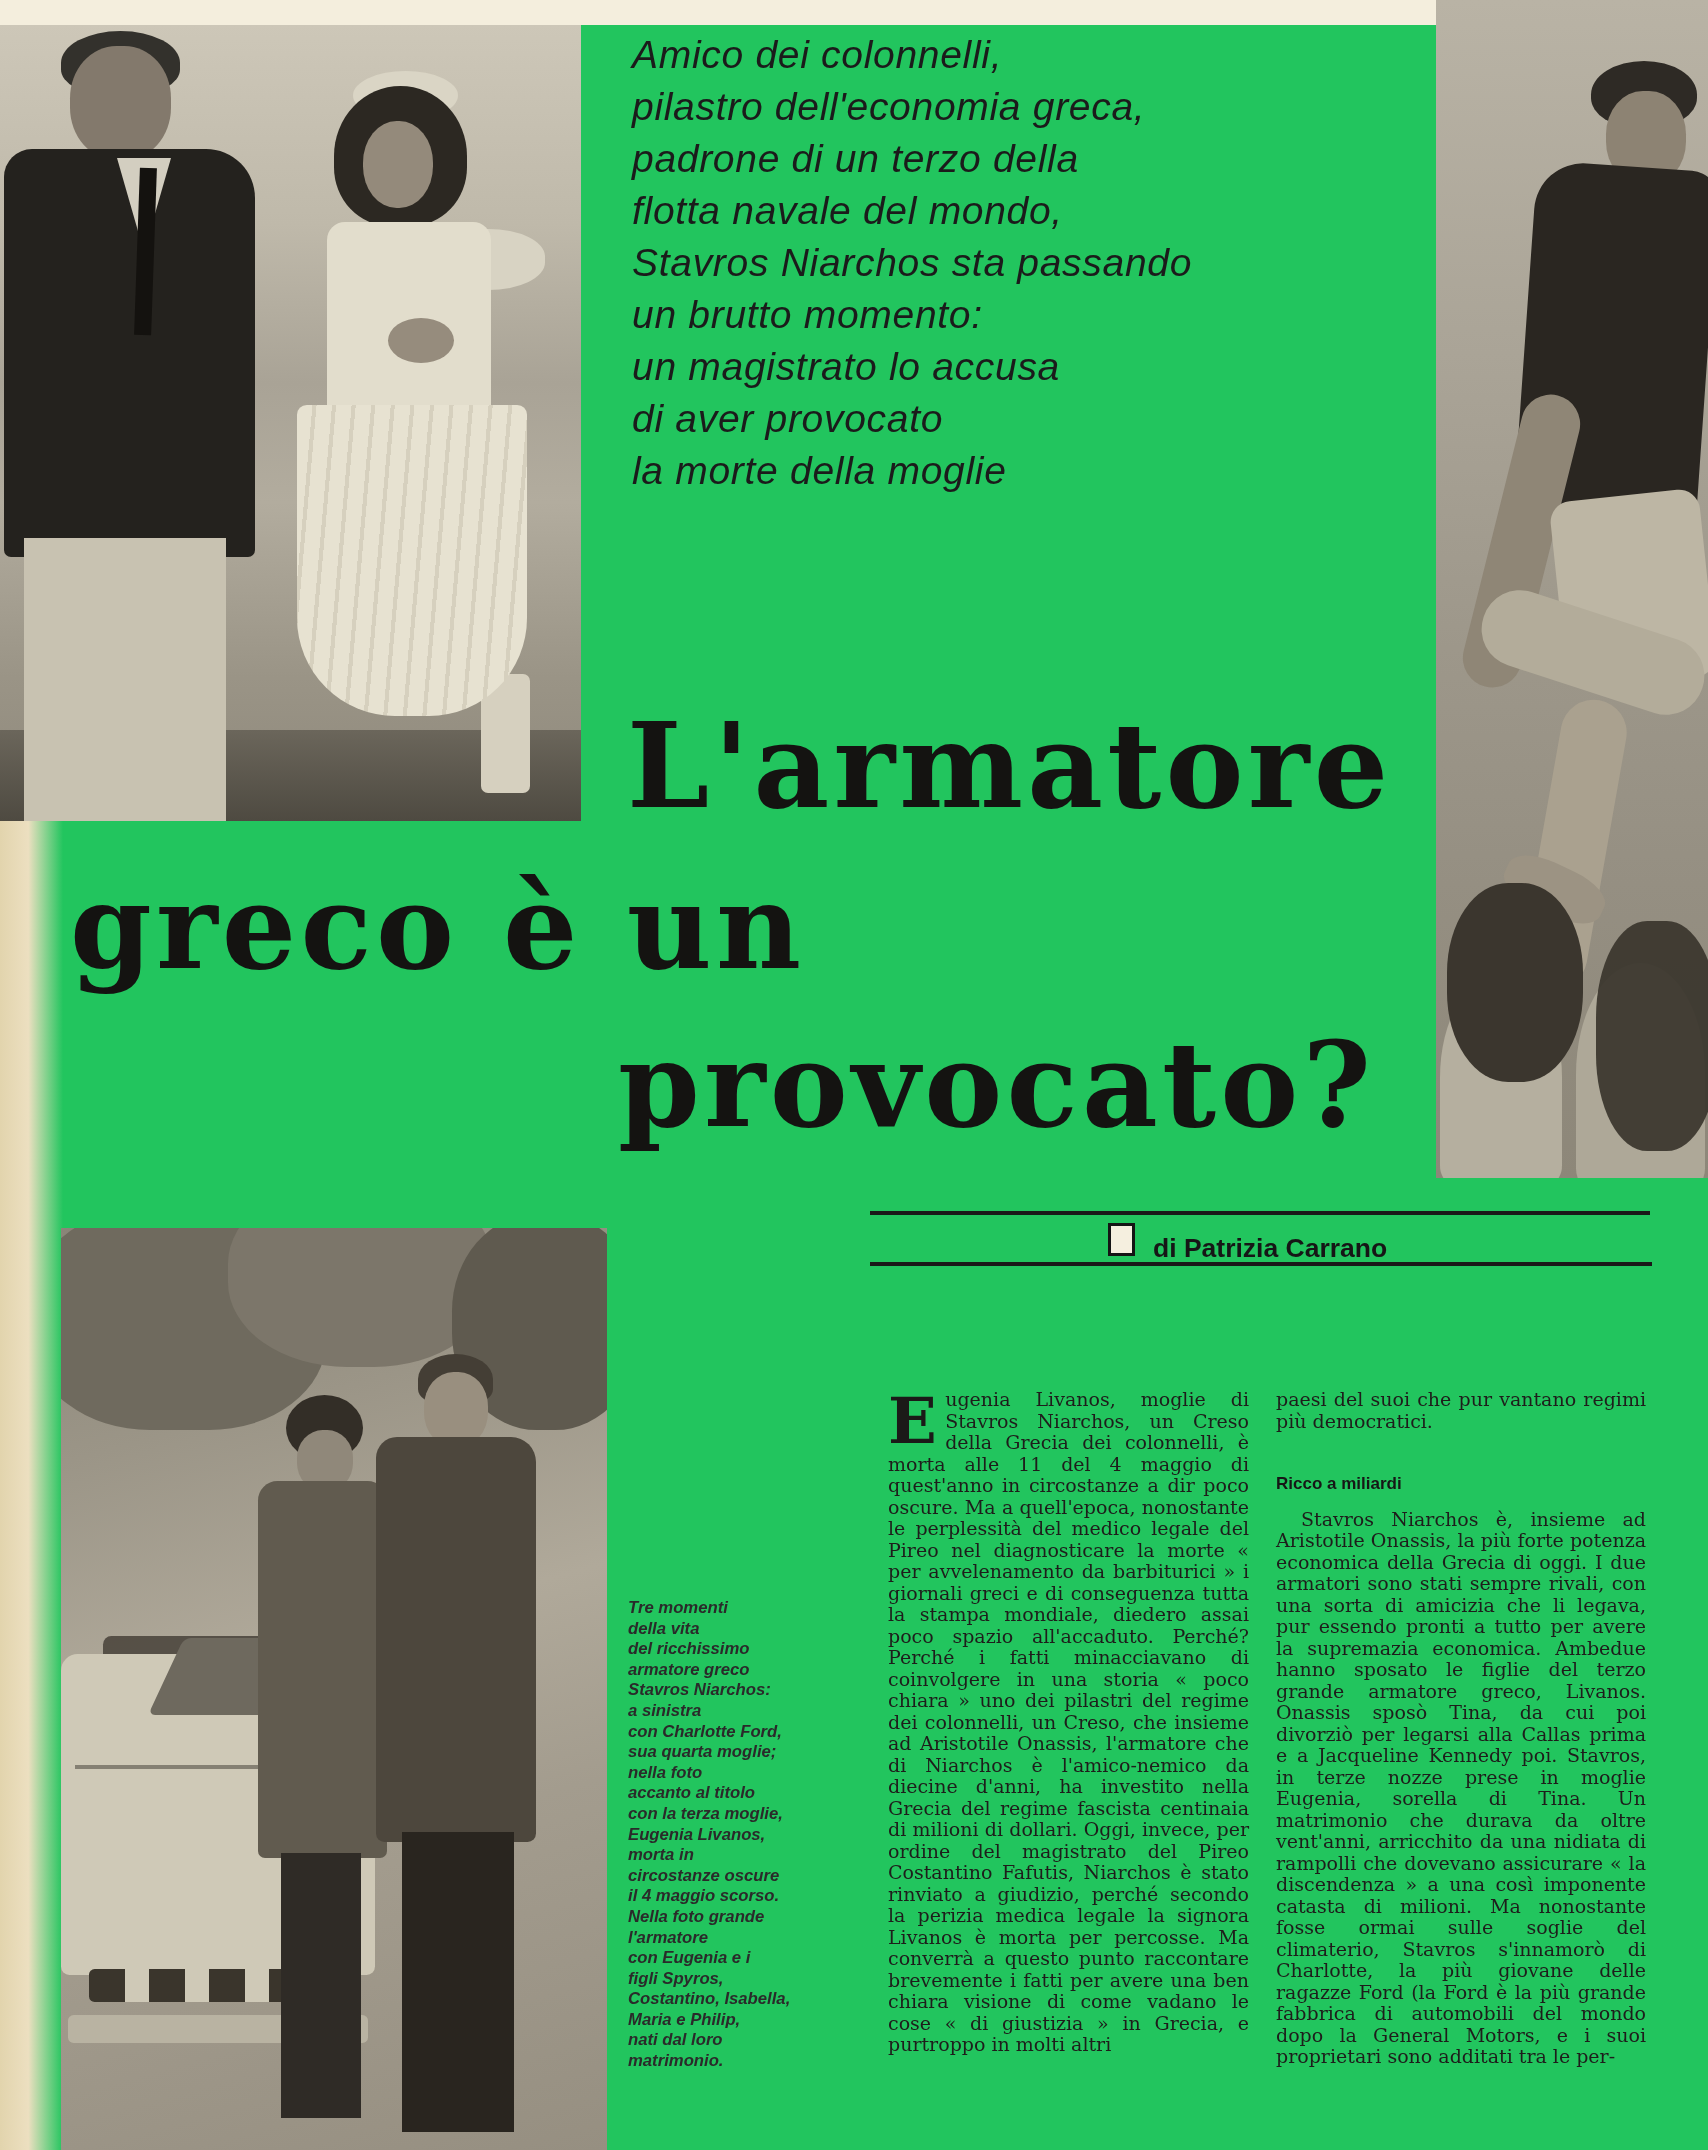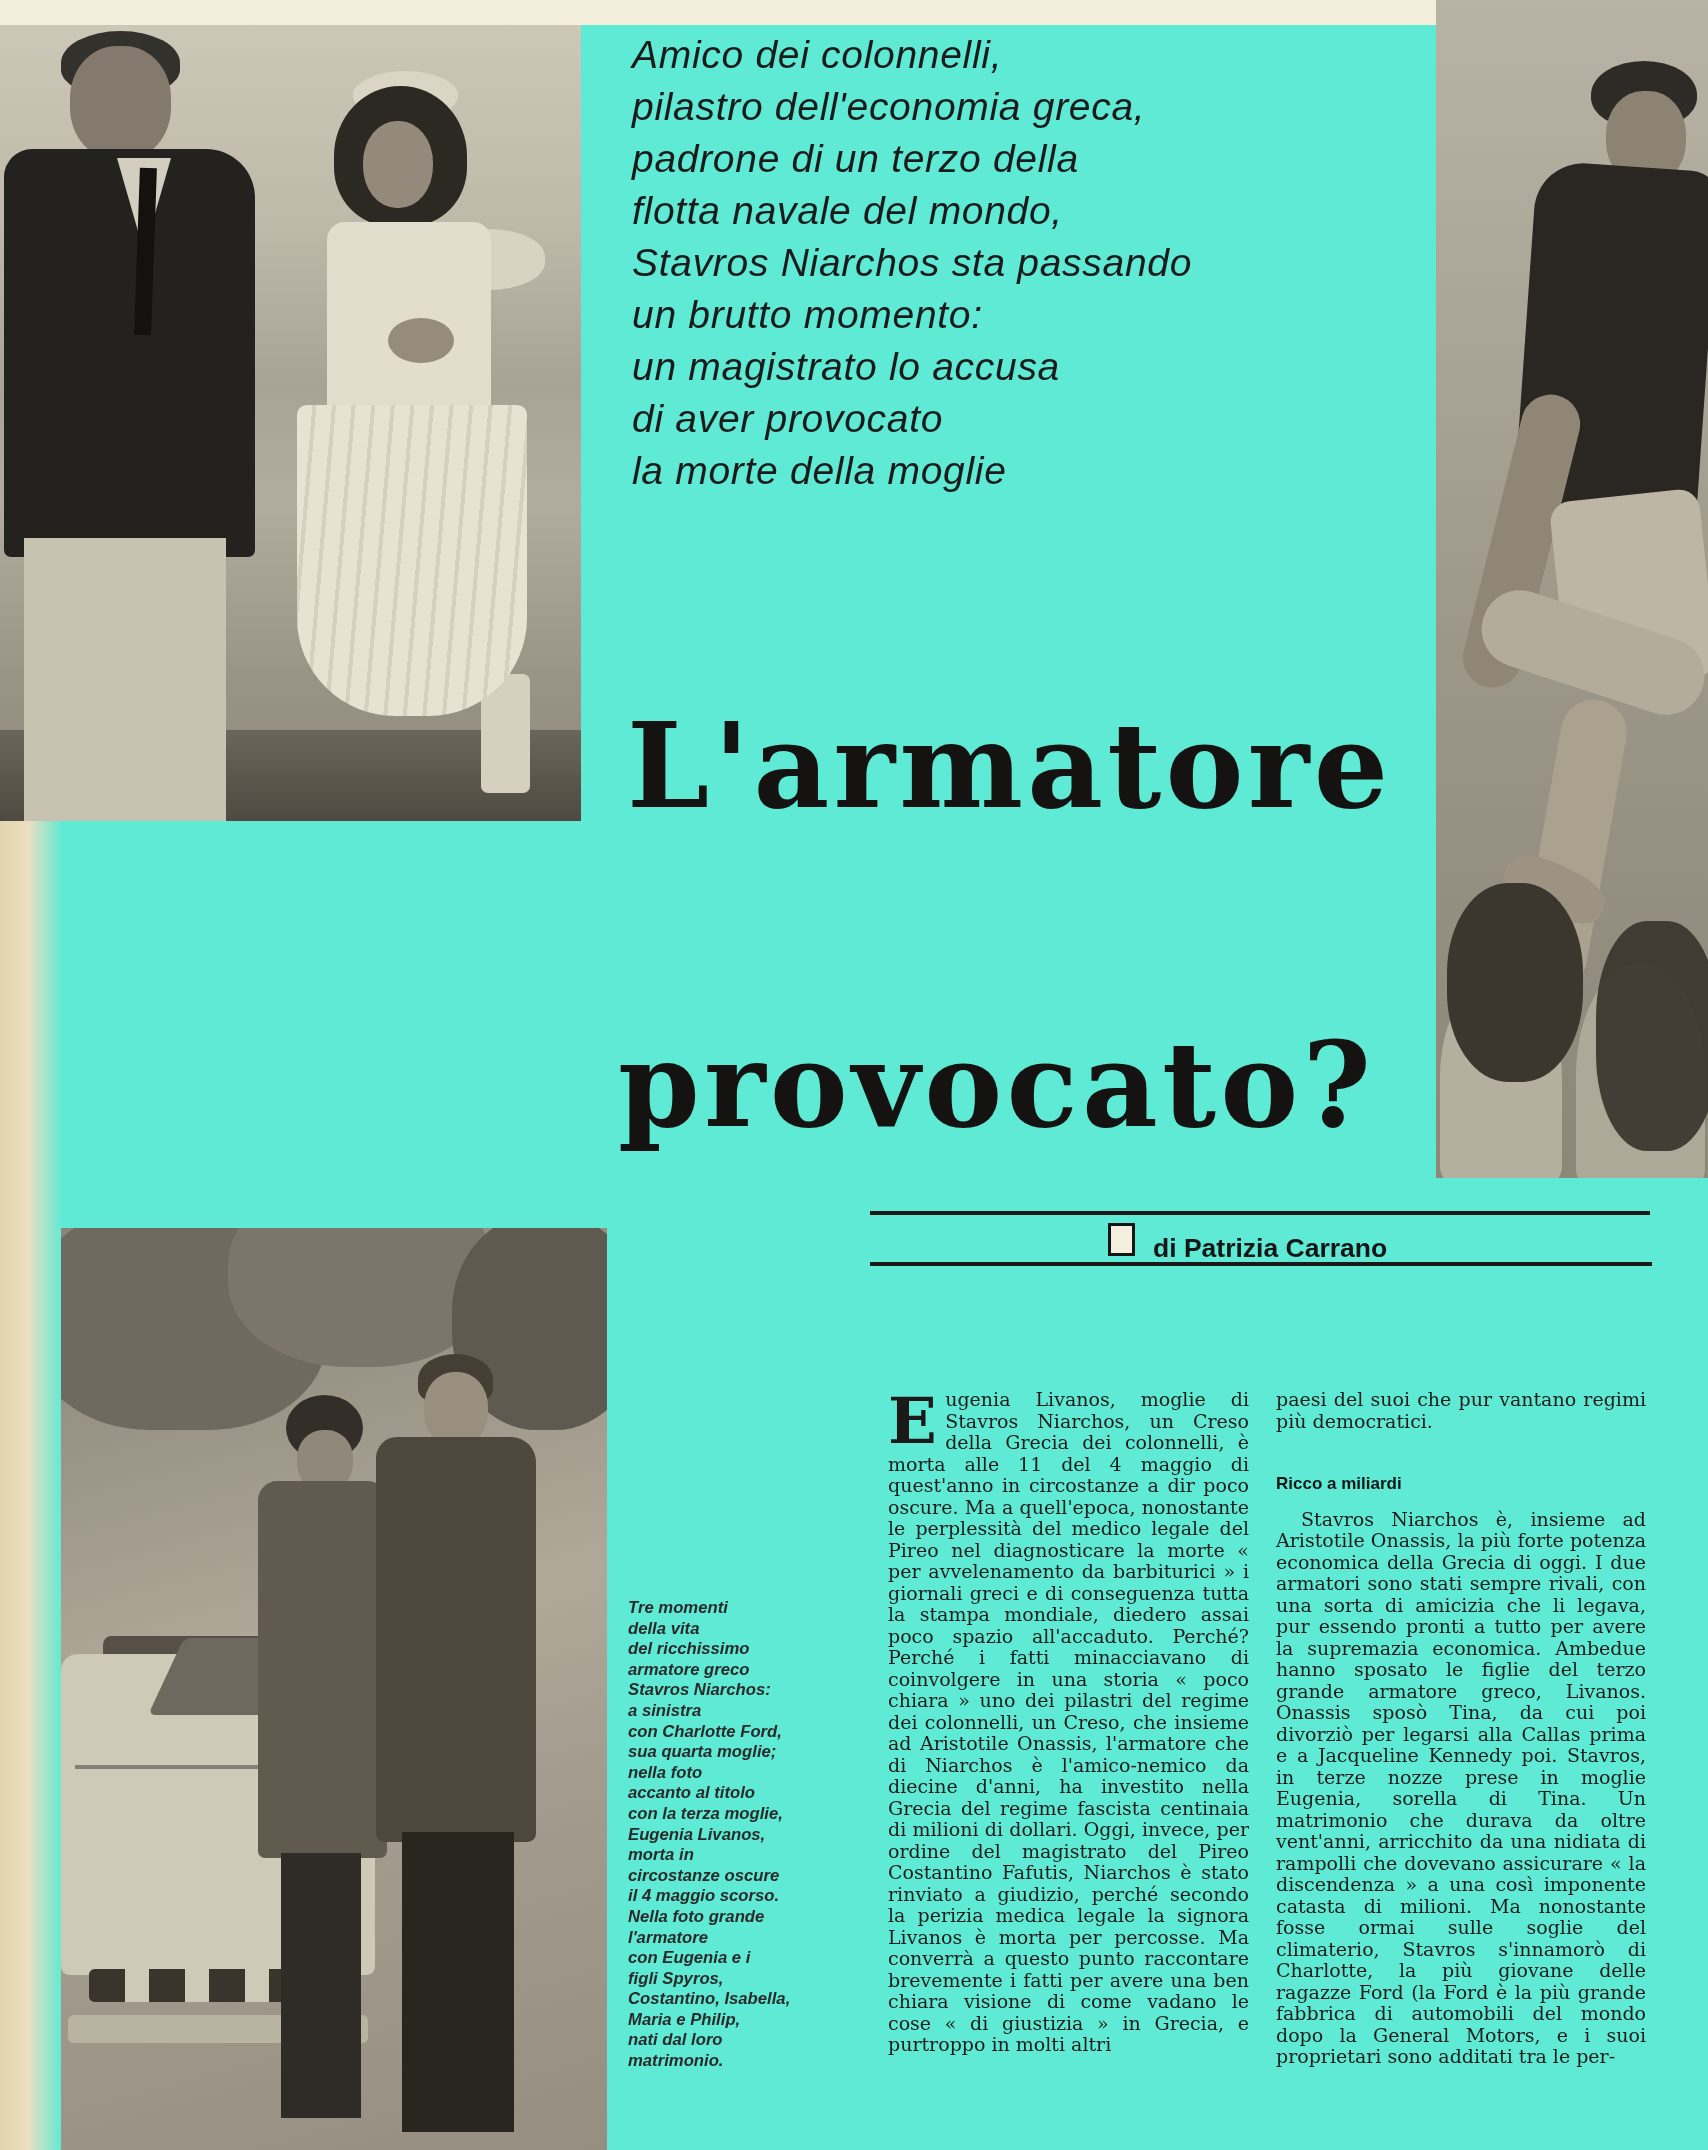--- a/index.html
+++ b/index.html
@@ -1,18 +1,18 @@
 <!DOCTYPE html>
 <html style="font-size:11px"><head>
 <meta charset="utf-8">
 <style>
   html,body{margin:0;padding:0;background:#d8d0bc;}
   .page{
     position:relative;width:1708px;height:2151px;overflow:hidden;
-    background:#5eead4;
+    background:#22c55e;
     font-family:"Liberation Sans",sans-serif;
   }
   .edge-strip{position:absolute;left:0;top:0;width:63px;height:100%;
     background:linear-gradient(90deg,#e2d4ad 0%,#ecdfc0 45%,rgba(242,236,217,0) 100%);}
   .top-strip{position:absolute;left:0;top:0;width:1438px;height:25px;background:#f4eedd;}
 
   
   .photo{position:absolute;overflow:hidden;}
   .photo div{position:absolute;}
   .photo-tl{left:0;top:25px;width:581px;height:796px;
@@ -168,20 +168,21 @@
     <div class="tr-leg1"></div>
     <div class="tr-leg2"></div>
     <div class="tr-foot"></div>
     <div class="tr-baluster1"></div>
     <div class="tr-baluster2"></div>
     <div class="tr-foliage1"></div>
     <div class="tr-foliage2"></div>
   </div>
 
   <h1 class="hl hl1">L'armatore</h1>
+  <h1 class="hl hl2">greco è un</h1>
   <h1 class="hl hl3">provocato?</h1>
 
   <div class="rule rule-top"></div>
   <div class="byline-box"></div>
   <div class="byline">di Patrizia Carrano</div>
   <div class="rule rule-bottom"></div>
 
   <div class="photo photo-bl">
     <div class="bl-rock1"></div>
     <div class="bl-rock2"></div>

